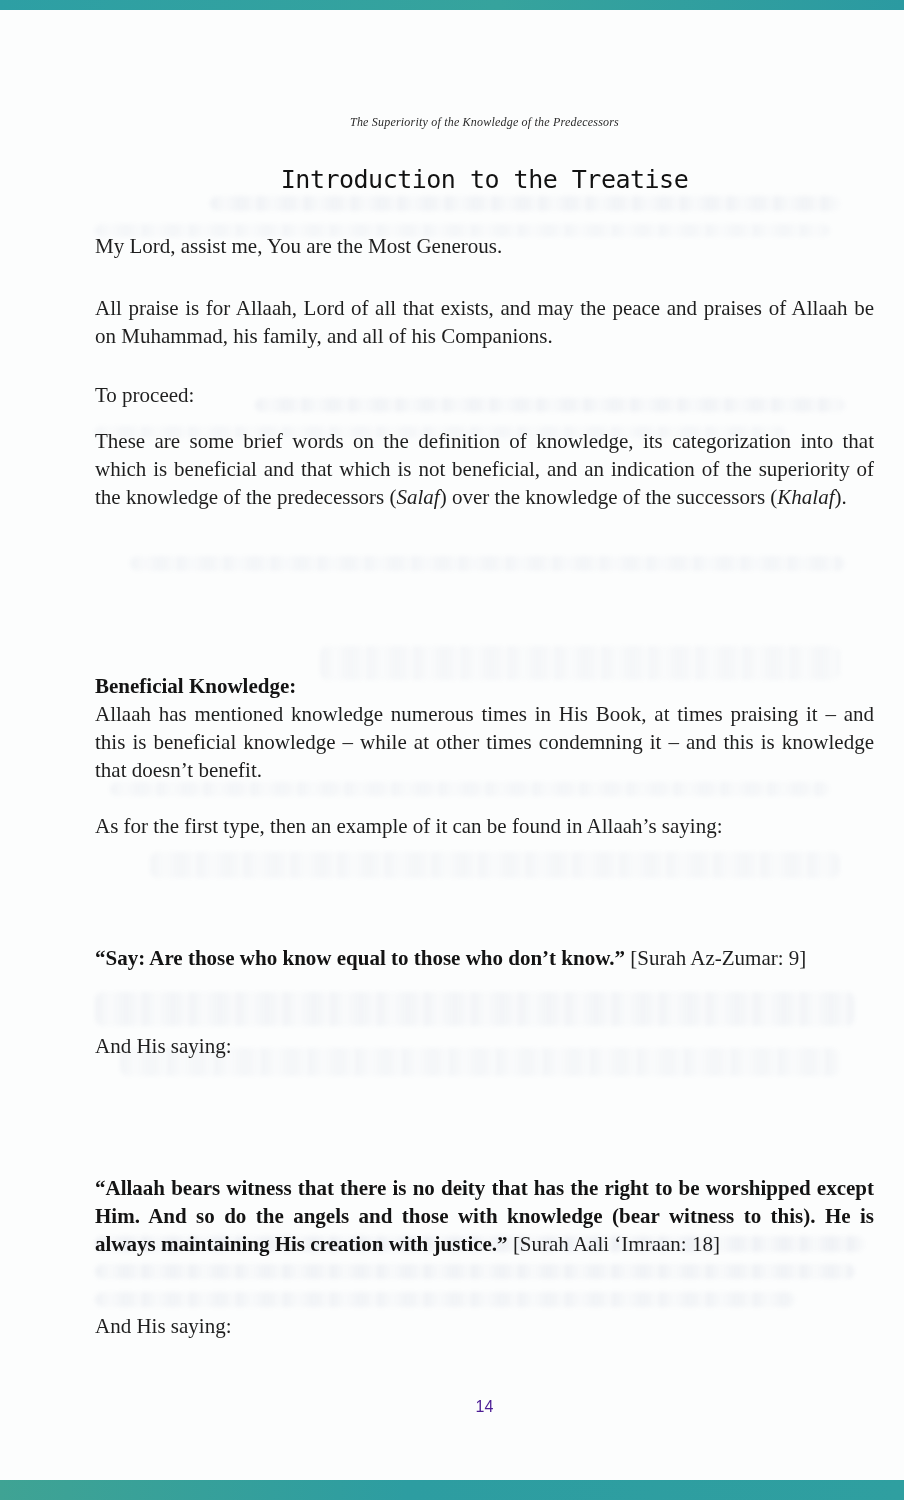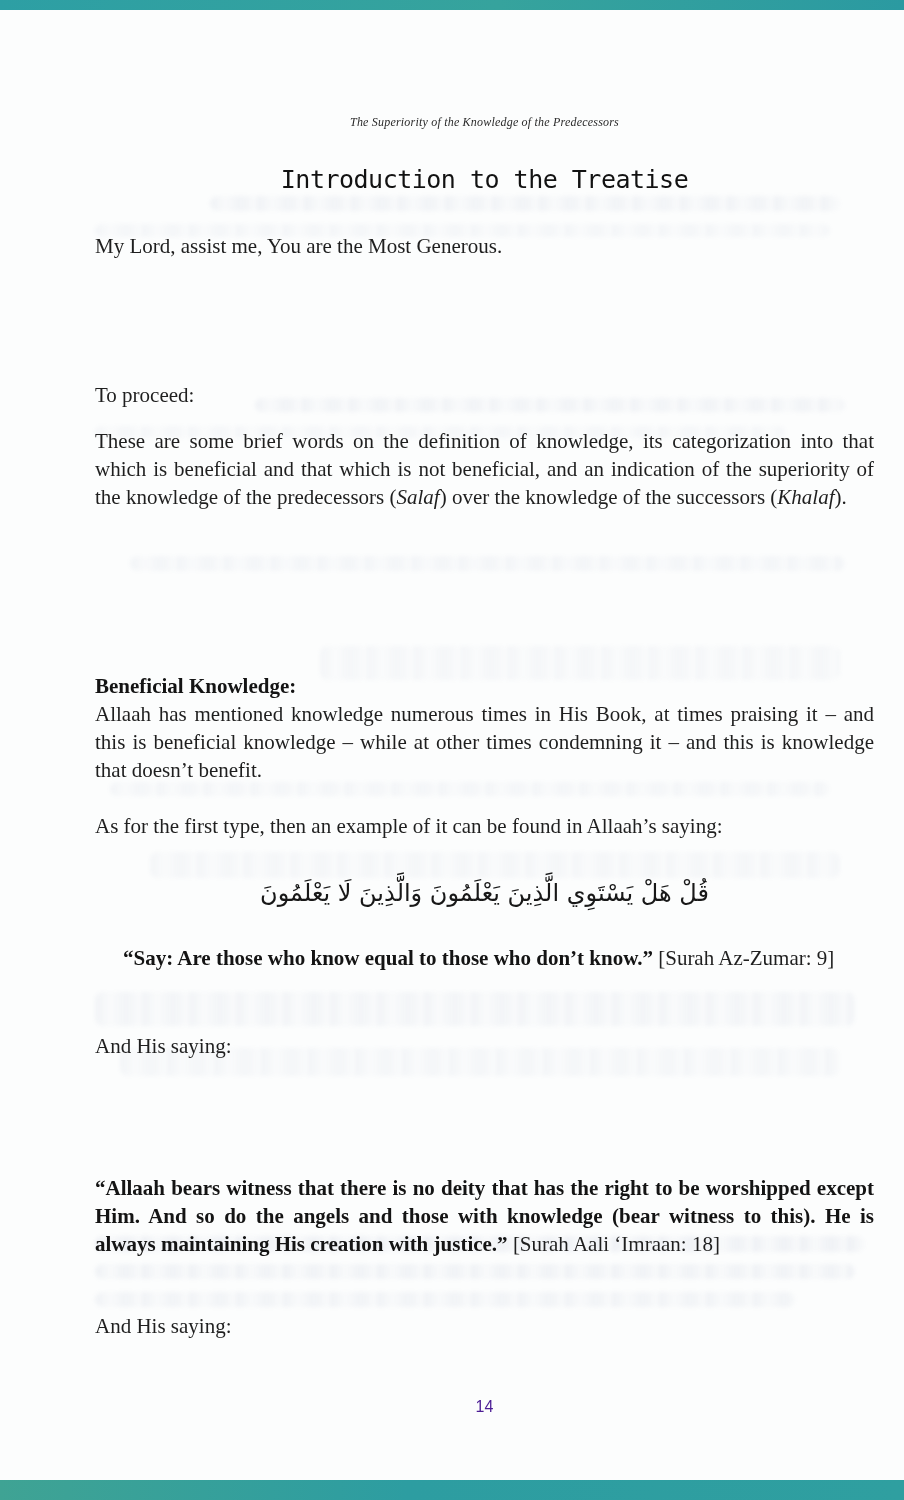--- a/index.html
+++ b/index.html
@@ -32,21 +32,21 @@
     font-weight:400; font-size:25px; letter-spacing:-0.5px; color:#121212;
   }
   .p-opening   { top:232px; }
   .p-praise    { top:294px; }
   .p-proceed   { top:381px; }
   .p-brief     { top:427px; }
   .p-sowesay   { top:590px; }
   .p-beneficial{ top:672px; }
   .p-firsttype { top:812px; }
   .arabic-1    { top:870px; }
-  .quote-1     { top:944px;margin-left:28px; }
+  .quote-1     { top:944px; }
   .p-saying1   { top:1032px; }
   .arabic-2    { top:1092px; }
   .quote-2     { top:1174px; }
   .p-saying2   { top:1312px; }
 
   .arabic {
     font-family:"DejaVu Sans", sans-serif;
     font-size:24px; line-height:46px; color:#181818;
     direction:rtl; text-align:center;
   }
@@ -104,34 +104,34 @@
   <div class="ghost g11"></div>
   <div class="ghost g12"></div>
   <div class="ghost g13"></div>
 
   <div class="block centered running-header">The Superiority of the Knowledge of the Predecessors</div>
 
   <div class="block centered treatise-title">Introduction to the Treatise</div>
 
   <div class="block p-opening">My Lord, assist me, You are the Most Generous.</div>
 
+  <div class="block justified p-praise">All praise is for Allaah, Lord of all that exists, and may the peace and praises of Allaah be on Muhammad, his family, and all of his Companions.</div>
 
   <div class="block p-proceed">To proceed:</div>
 
   <div class="block justified p-brief"><span>These are some brief words on the definition of knowledge, its categorization into that which is beneficial and that which is not beneficial, and an indication of the superiority of the knowledge of the predecessors (</span><span class="ital">Salaf</span><span>) over the knowledge of the successors (</span><span class="ital">Khalaf</span><span>).</span></div>
 
 
   <div class="block p-firsttype">As for the first type, then an example of it can be found in Allaah’s saying:</div>
 
   <div class="block justified p-beneficial">
     <div class="subhead">Beneficial Knowledge:</div>
     <div>Allaah has mentioned knowledge numerous times in His Book, at times praising it – and this is beneficial knowledge – while at other times condemning it – and this is knowledge that doesn’t benefit.</div>
   </div>
 
-  <div class="block arabic arabic-1" dir="rtl">قُلْ هَلْ يَسْتَوِي الَّذِينَ يَعْلَمُونَ وَالَّذِينَ لَا يَعْلَمُونَ</div>
 
   <div class="block justified quote-1"><span class="bold-quote">“Say: Are those who know equal to those who don’t know.”</span><span class="quote-ref"> [Surah Az-Zumar: 9]</span></div>
 
   <div class="block p-saying1">And His saying:</div>
 
 
   <div class="block justified quote-2"><span class="bold-quote">“Allaah bears witness that there is no deity that has the right to be worshipped except Him. And so do the angels and those with knowledge (bear witness to this). He is always maintaining His creation with justice.”</span><span class="quote-ref"> [Surah Aali ‘Imraan: 18]</span></div>
 
   <div class="block p-saying2">And His saying:</div>
 

